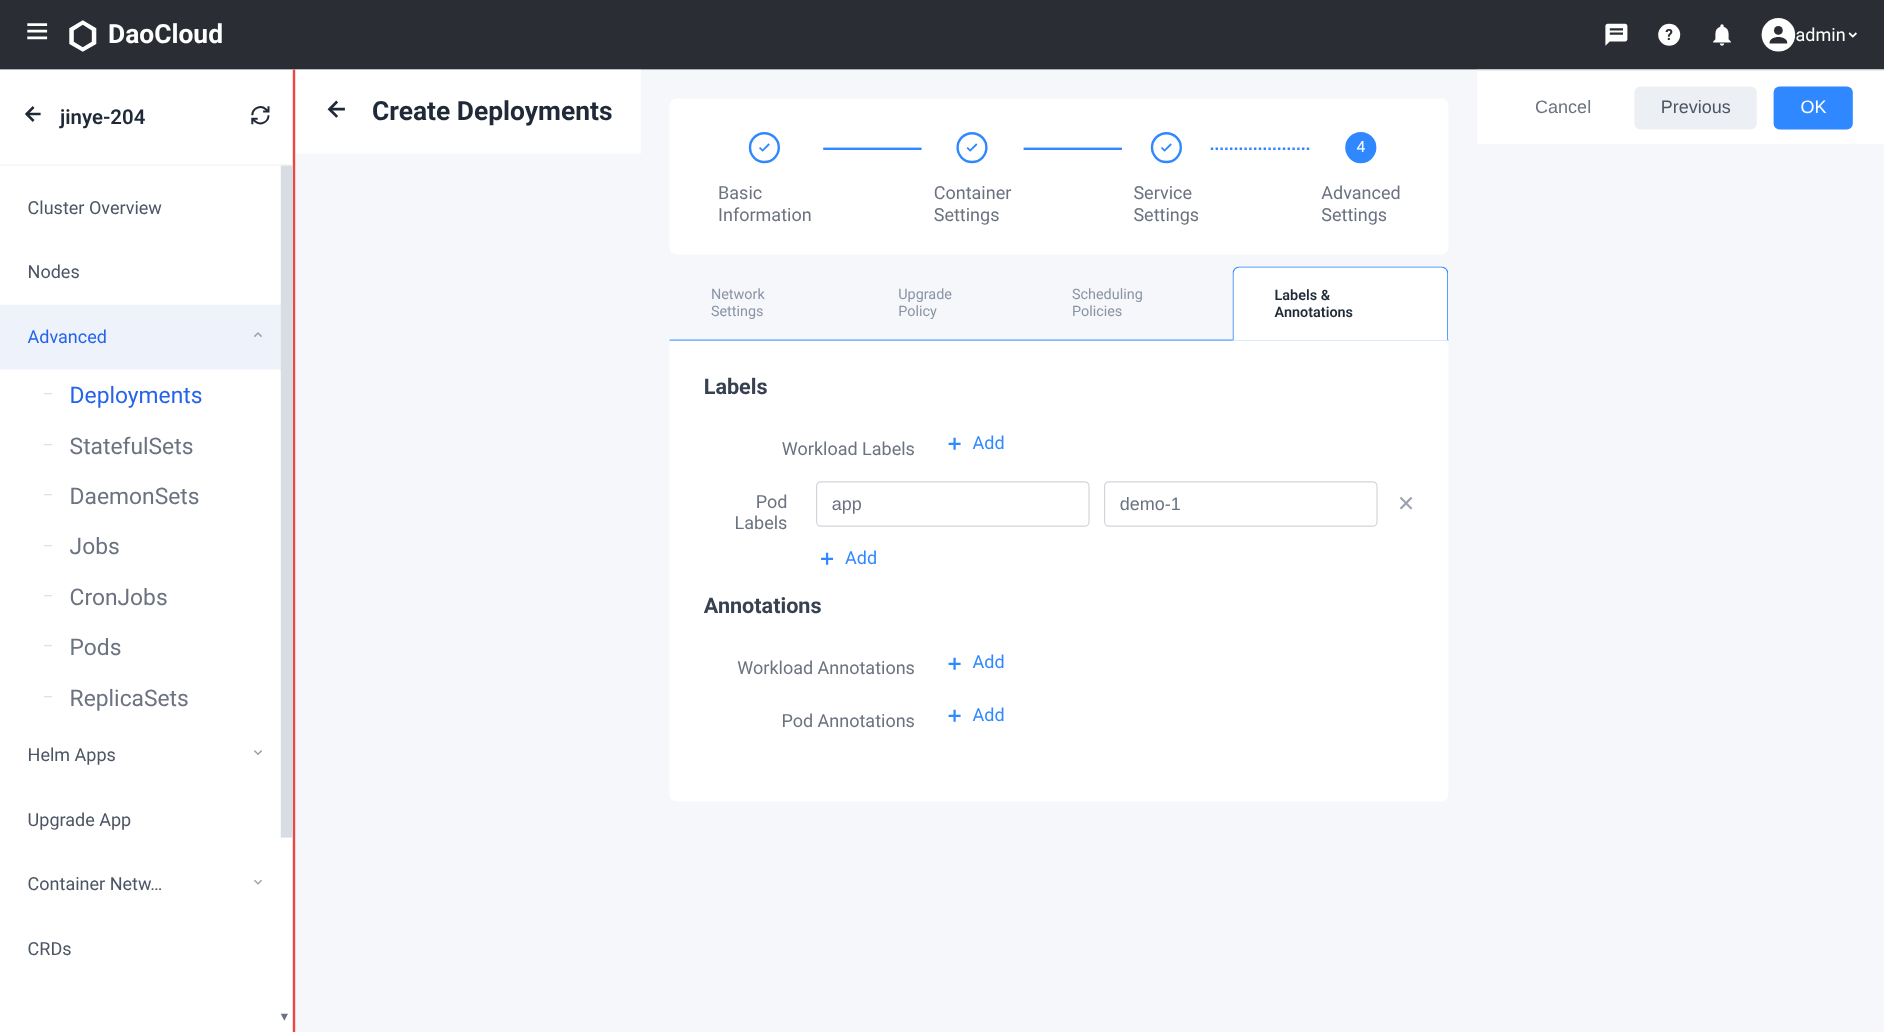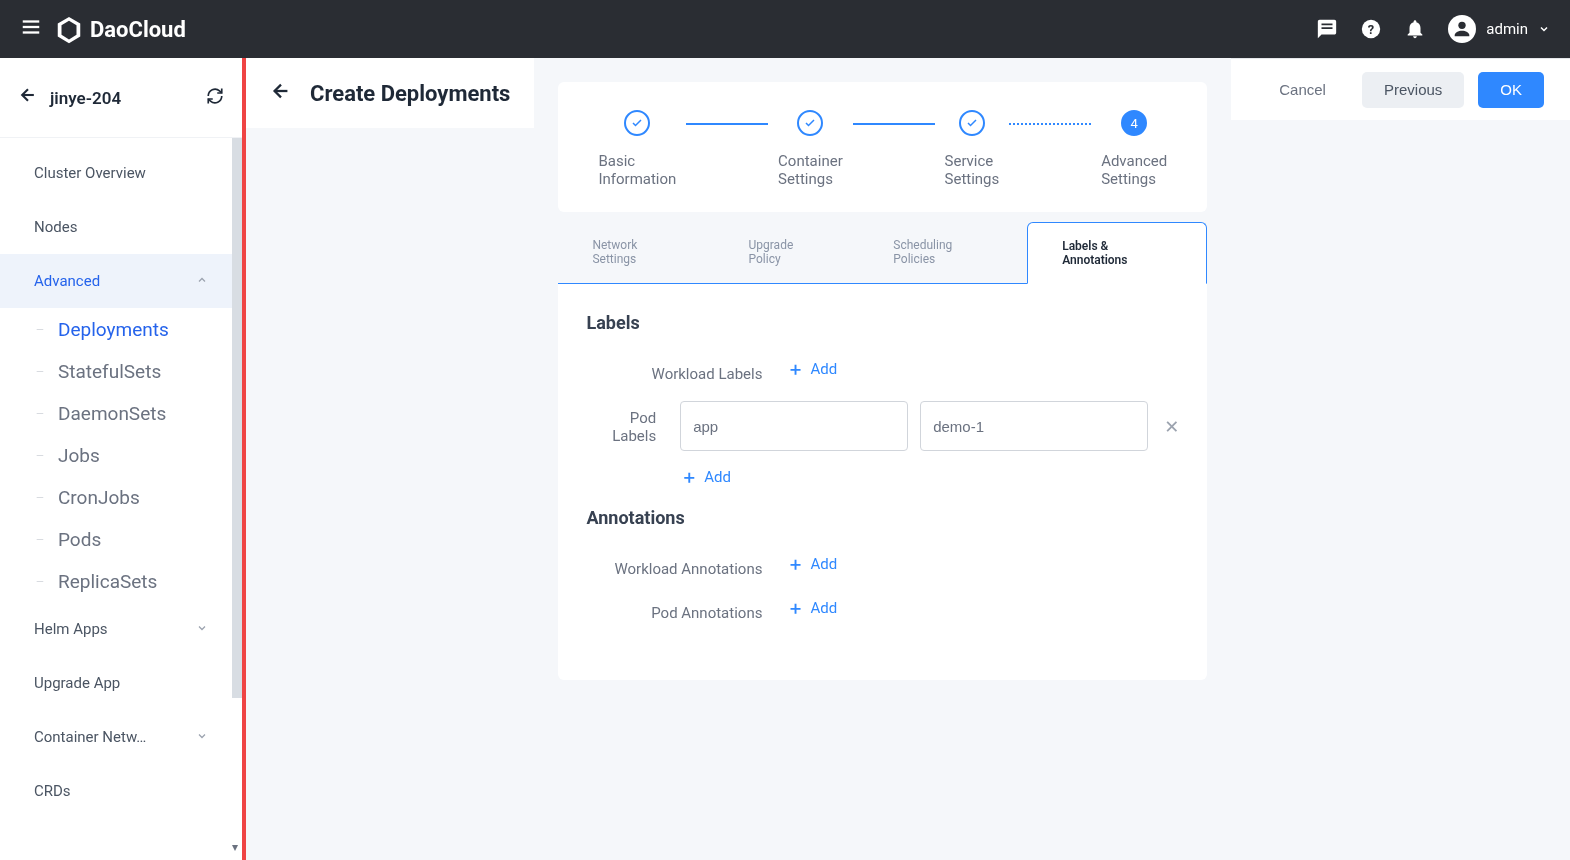--- a/index.html
+++ b/index.html
@@ -6,35 +6,35 @@
 body { font-family: -apple-system, BlinkMacSystemFont, "Segoe UI", Roboto, "Helvetica Neue", Arial, sans-serif; background: #f5f7fa; color: #1f2937; overflow: hidden; width: 1570px; height: 860px; }
 
 
 .topbar { background: #2a2d33; height: 58px; display: flex; align-items: center; padding: 0 20px; justify-content: space-between; }
 .topbar-left { display: flex; align-items: center; gap: 12px; }
 .hamburger { color: #fff; font-size: 22px; cursor: pointer; }
 .brand { display: flex; align-items: center; gap: 8px; color: #fff; font-size: 22px; font-weight: 700; }
 .brand-icon { width: 28px; height: 28px; }
 .topbar-right { display: flex; align-items: center; gap: 22px; color: #fff; }
 .topbar-icon { font-size: 20px; cursor: pointer; display: flex; align-items: center; }
-.user-chip { display: flex; align-items: center; gap: 10px; cursor: pointer; }
+.user-chip { display: flex; align-items: center; cursor: pointer; }
 .user-avatar { width: 28px; height: 28px; border-radius: 50%; background: #fff; display: flex; align-items: center; justify-content: center; }
 .user-name { font-size: 15px; }
 
 
 .layout { display: flex; height: calc(860px - 58px); }
 
 
-.sidebar { width: 246px; background: #fff; border-right: 4px solid #ef4444; display: flex; flex-direction: column; position: relative; }
+.sidebar { width: 246px; background: #fff; border-right: 2px solid #ef4444; display: flex; flex-direction: column; position: relative; }
 .sidebar-header { height: 80px; display: flex; align-items: center; padding: 0 18px; gap: 12px; border-bottom: 1px solid #f0f2f5; }
 .sidebar-header .back-arrow { font-size: 20px; cursor: pointer; }
 .sidebar-header .cluster-name { font-weight: 600; font-size: 17px; flex: 1; }
 .sidebar-header .refresh { font-size: 16px; cursor: pointer; }
 .sidebar-scroll { flex: 1; overflow-y: auto; padding: 8px 0; }
-.nav-item { height: 54px; display: flex; align-items: center; padding: 0 34px; font-size: 15px; color: #4b5563; cursor: pointer; justify-content: space-between; }
+.nav-item { height: 54px; display: flex; align-items: center; padding: 0 23px; font-size: 15px; color: #4b5563; cursor: pointer; justify-content: space-between; }
 .nav-item.expandable .chevron { font-size: 13px; color: #9ca3af; }
 .nav-item.active { background: #eef3fb; color: #2563eb; }
 .sub-item { height: 42px; display: flex; align-items: center; padding: 0 34px 0 58px; font-size: 19px; color: #6b7280; cursor: pointer; gap: 10px; position: relative; }
 .sub-item::before { content: "—"; color: #d1d5db; font-size: 10px; position: absolute; left: 36px; }
 .sub-item.selected { color: #2563eb; }
 .sidebar-scrollbar { position: absolute; right: 0; top: 80px; width: 10px; height: 560px; background: #d8dde3; border-radius: 0; }
 .sidebar-bottom-chevron { position: absolute; right: 0; bottom: 4px; font-size: 12px; color: #6b7280; padding: 2px 4px; }
 
 
 .main { flex: 1; display: flex; flex-direction: row; background: #f5f7fa; overflow: hidden; }
@@ -61,21 +61,21 @@
 
 
 .tab-body { background: #fff; padding: 28px 28px 40px; border-radius: 0 0 6px 6px; }
 .section-title { font-size: 18px; font-weight: 700; color: #374151; margin-bottom: 24px; }
 .form-row { display: flex; align-items: flex-start; margin-bottom: 18px; }
 .form-label { width: 200px; text-align: right; padding-right: 24px; padding-top: 8px; color: #6b7280; font-size: 15px; }
 .form-control { flex: 1; display: flex; flex-direction: column; gap: 14px; }
 .add-btn { display: inline-flex; align-items: center; gap: 6px; color: #2f88ff; font-size: 15px; cursor: pointer; }
 .add-btn .plus { font-size: 18px; font-weight: 700; }
 .kv-row { display: flex; align-items: center; gap: 12px; }
-.kv-input { width: 228px; height: 50px; border: 1px solid #d1d5db; border-radius: 4px; padding: 0 12px; font-size: 15px; color: #6b7280; }
+.kv-input { width: 228px; height: 38px; border: 1px solid #d1d5db; border-radius: 4px; padding: 0 12px; font-size: 15px; color: #6b7280; }
 .kv-delete { color: #9ca3af; font-size: 18px; cursor: pointer; margin-left: 4px; }
 
 
 .footer { height: 62px; background: #fff; border-top: 1px solid #e5e7eb; display: flex; align-items: center; justify-content: flex-end; padding: 0 26px; gap: 14px; }
 .btn { height: 36px; padding: 0 22px; border-radius: 5px; font-size: 15px; cursor: pointer; border: none; display: inline-flex; align-items: center; }
 .btn-text { background: none; color: #6b7280; }
 .btn-secondary { background: #eceff3; color: #4b5563; }
 .btn-primary { background: #2f88ff; color: #fff; }
 </style>
 </head>

